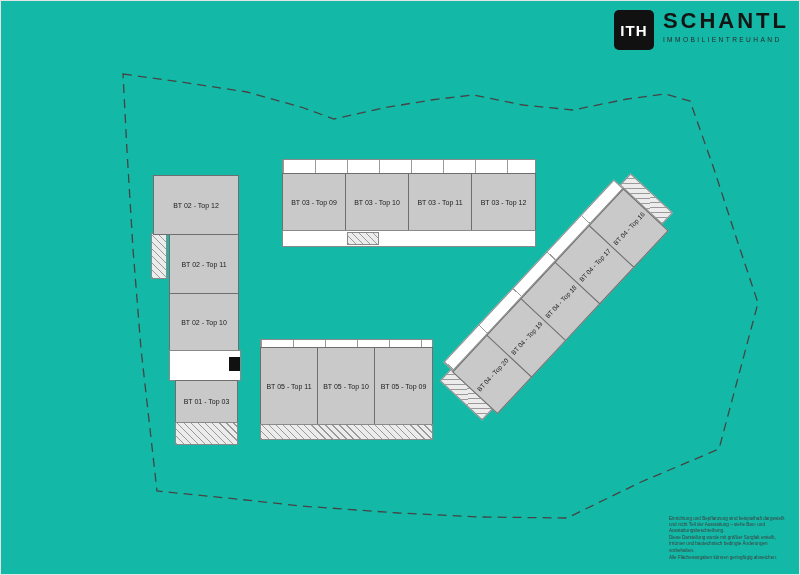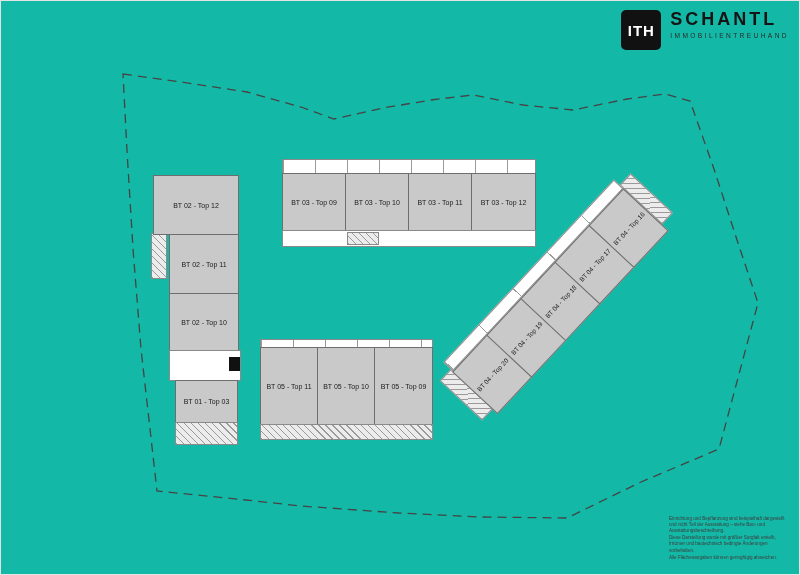--- a/index.html
+++ b/index.html
@@ -3,21 +3,21 @@
 <meta charset="utf-8">
 <style>
   html,body{margin:0;padding:0;background:#ffffff;}
   body{font-family:"Liberation Sans", sans-serif;}
   .sheet{position:relative;width:800px;height:575px;background:#14b8a6;border:1px solid #e3e3e3;box-sizing:border-box;overflow:hidden;}
   .boundary-svg{position:absolute;left:0;top:0;width:800px;height:575px;}
 
   
   .logo{position:absolute;top:9px;right:10px;display:flex;align-items:flex-start;gap:9px;}
   .logo-mark{width:40px;height:40px;background:#111;border-radius:5px;color:#fff;display:flex;align-items:center;justify-content:center;font-weight:bold;font-size:15px;letter-spacing:1px;}
-  .logo-name{font-size:18px;font-weight:bold;color:#141414;letter-spacing:3px;line-height:1;}
+  .logo-name{font-size:22px;font-weight:bold;color:#141414;letter-spacing:3px;line-height:1;}
   .logo-sub{font-size:6.6px;color:#2a2a2a;letter-spacing:2.4px;margin-top:4px;}
 
   
   .unit{position:absolute;background:#c9c9c9;border:1px solid #6e6e6e;display:flex;align-items:center;justify-content:center;font-size:7px;color:#1a1a1a;text-align:center;box-sizing:border-box;}
   .hatch{position:absolute;background-color:#ececec;background-image:repeating-linear-gradient(45deg,rgba(0,0,0,.35) 0 1px,transparent 1px 5px);border:1px solid #8a8a8a;box-sizing:border-box;}
   .balcony{position:absolute;background-color:#fff;background-image:repeating-linear-gradient(90deg,#9a9a9a 0 1px,transparent 1px 32px);border:1px solid #8a8a8a;box-sizing:border-box;}
   .corridor{position:absolute;background:#fff;border:1px solid #8a8a8a;box-sizing:border-box;}
   .core{position:absolute;background:#111;}
 
   

